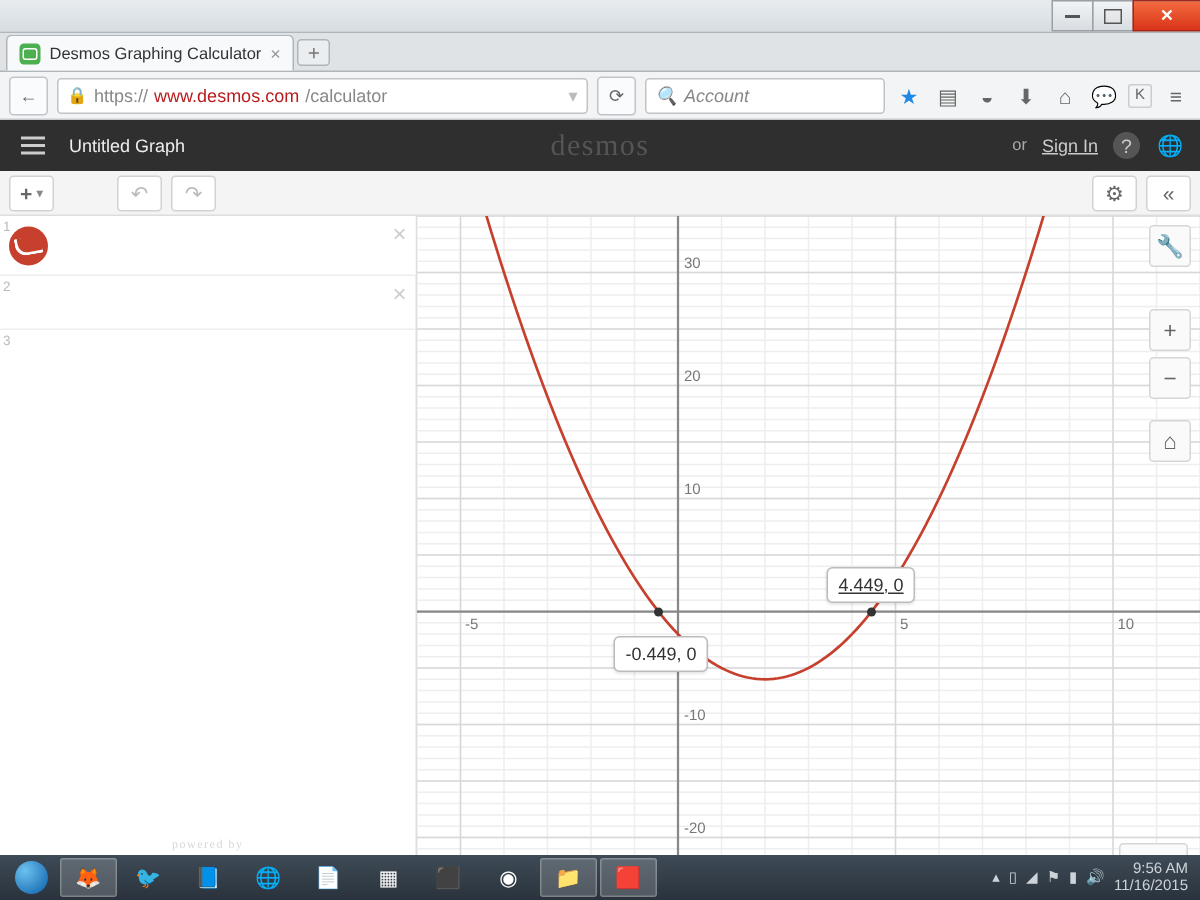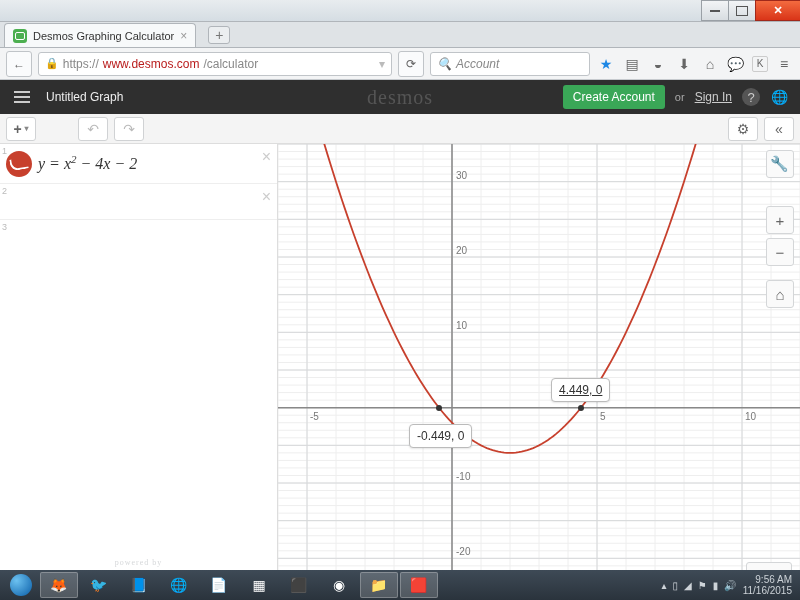--- a/index.html
+++ b/index.html
@@ -8,21 +8,21 @@
 
 .win-titlebar { height:22px; background:linear-gradient(#e8ecef,#d5ddE3); border-bottom:1px solid #b0b5ba; display:flex; align-items:stretch; }
 .win-titlebar .spacer { flex:1; }
 .win-btn { width:28px; display:flex; align-items:center; justify-content:center; border:1px solid #9aa0a6; background:linear-gradient(#f2f4f6,#d8dde1); margin-right:-1px; }
 .win-btn.close { background:linear-gradient(#f36b3f,#d93418); color:#fff; width:46px; border-color:#a0281a; }
 .win-btn.min::before{content:"";display:block;width:10px;height:2px;background:#555;}
 .win-btn.max::before{content:"";display:block;width:10px;height:8px;border:1px solid #555;}
 .win-btn.close::before{content:"✕";font-size:11px;font-weight:bold;}
 
 
-.tabstrip { height:26px; background:#dfe3e6; display:flex; align-items:flex-end; padding-left:4px; gap:12px; border-bottom:1px solid #b0b5ba;}
+.tabstrip { height:26px; background:#dfe3e6; display:flex; align-items:flex-end; padding-left:4px; gap:2px; border-bottom:1px solid #b0b5ba;}
 .tab { height:24px; background:#f7f9fa; border:1px solid #b0b5ba; border-bottom:none; border-radius:4px 4px 0 0; display:flex; align-items:center; padding:0 8px; gap:6px; font-size:11px; color:#333;}
 .tab .fav { width:14px; height:14px; background:#4caf50; border-radius:3px; display:flex; align-items:center; justify-content:center;}
 .tab .fav::before{content:"";width:8px;height:6px;border:1px solid #fff;border-radius:2px;}
 .tab .x{color:#999;font-size:12px;}
 .newtab{width:22px;height:18px;background:#ebeef0;border:1px solid #b0b5ba;border-radius:3px;display:flex;align-items:center;justify-content:center;color:#777;font-size:14px;margin-bottom:3px;}
 
 
 .addrbar{height:32px;background:#f3f4f5;border-bottom:1px solid #c6cace;display:flex;align-items:center;padding:0 6px;gap:6px;}
 .navbtn{width:26px;height:26px;border:1px solid #c0c4c8;border-radius:3px;background:#fafbfc;display:flex;align-items:center;justify-content:center;color:#666;}
 .urlbox{flex:1;height:24px;border:1px solid #c0c4c8;border-radius:3px;background:#fff;display:flex;align-items:center;padding:0 6px;gap:4px;color:#888;font-size:12px;}
@@ -133,21 +133,20 @@
 
 <div class="desmos-header">
   <div class="hamb">
       <span></span>
       <span></span>
       <span></span>
     </div>
   <div class="graph-title">Untitled Graph</div>
   <div class="desmos-logo">desmos</div>
   <div class="hdr-right">
-    <button class="create-acct">Create Account</button>
     <span class="or">or</span>
     <a class="signin">Sign In</a>
     <span class="hdr-ico help">?</span>
     <span class="hdr-ico globe"></span>
   </div>
 </div>
 
 <div class="toolbar">
   <div class="tb-btn add">+</div>
   <div style="width:30px"></div>
@@ -156,21 +155,20 @@
   <div class="tb-spacer"></div>
   <div class="tb-btn">⚙</div>
   <div class="tb-btn collapse"></div>
 </div>
 
 <div class="workspace">
   <div class="leftpanel">
     <div class="expr-row active">
       <span class="expr-num">1</span>
       <span class="color-dot red"></span>
-      <span class="expr-text">y = x<sup>2</sup> − 4x − 2</span>
       <span class="expr-close">×</span>
     </div>
     <div class="expr-row" style="min-height:36px">
       <span class="expr-num">2</span>
       <span class="expr-close">×</span>
     </div>
     <div class="expr-row" style="min-height:20px;border-bottom:none">
       <span class="expr-num">3</span>
     </div>
     <div class="pow-by">

